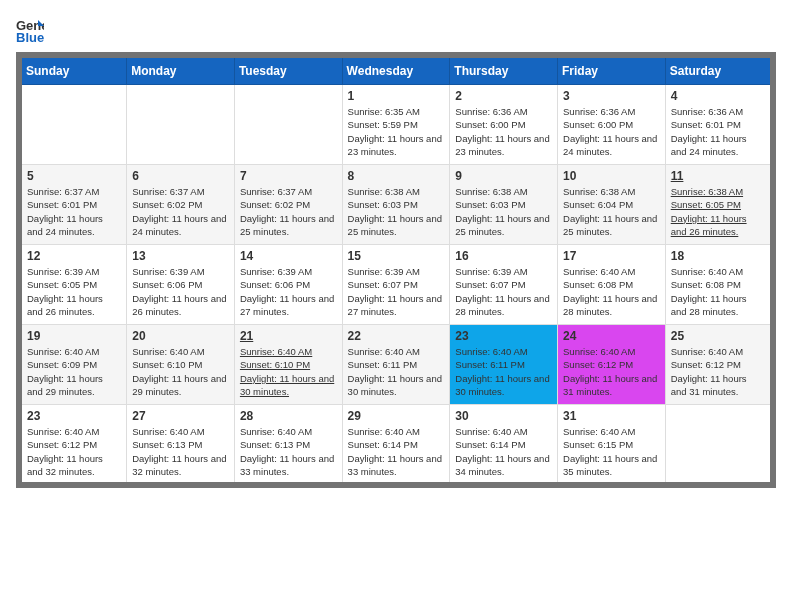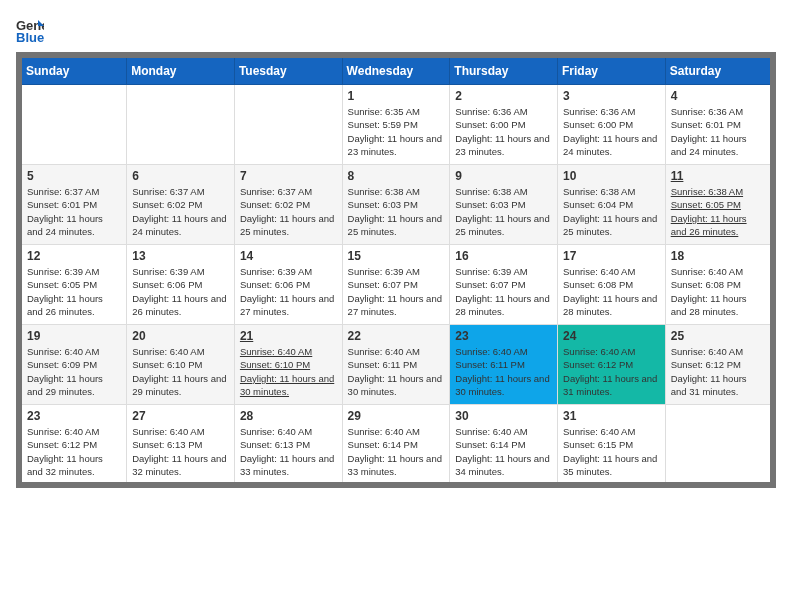--- a/index.html
+++ b/index.html
@@ -208,21 +208,21 @@
           <div class="day-info">Sunrise: 6:40 AM<br>Sunset: 6:10 PM<br>Daylight: 11 hours and 30 minutes.</div>
         </td>
         <td style="background: rgb(245, 245, 245);">
           <div class="day-number">22</div>
           <div class="day-info">Sunrise: 6:40 AM<br>Sunset: 6:11 PM<br>Daylight: 11 hours and 30 minutes.</div>
         </td>
         <td style="background: #0ea5e9;">
           <div class="day-number">23</div>
           <div class="day-info">Sunrise: 6:40 AM<br>Sunset: 6:11 PM<br>Daylight: 11 hours and 30 minutes.</div>
         </td>
-        <td style="background: #14b8a6;">
+        <td style="background: #d946ef;">
           <div class="day-number">24</div>
           <div class="day-info">Sunrise: 6:40 AM<br>Sunset: 6:12 PM<br>Daylight: 11 hours and 31 minutes.</div>
         </td>
         <td style="background: rgb(245, 245, 245);">
           <div class="day-number">25</div>
           <div class="day-info">Sunrise: 6:40 AM<br>Sunset: 6:12 PM<br>Daylight: 11 hours and 31 minutes.</div>
         </td>
       </tr>
       <tr>
         <td>

